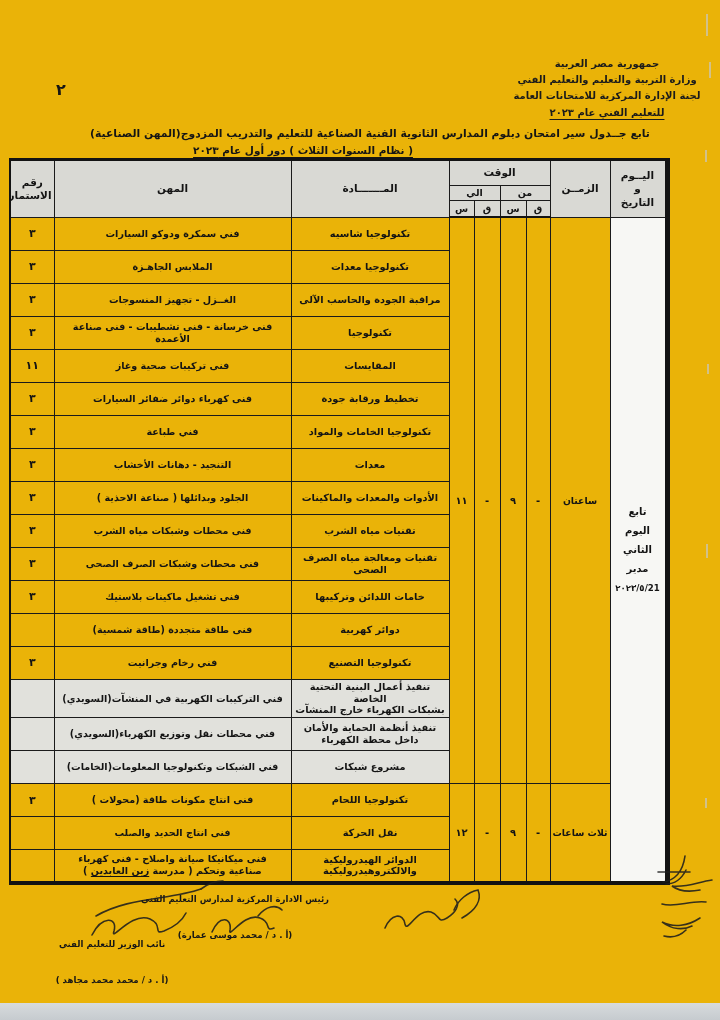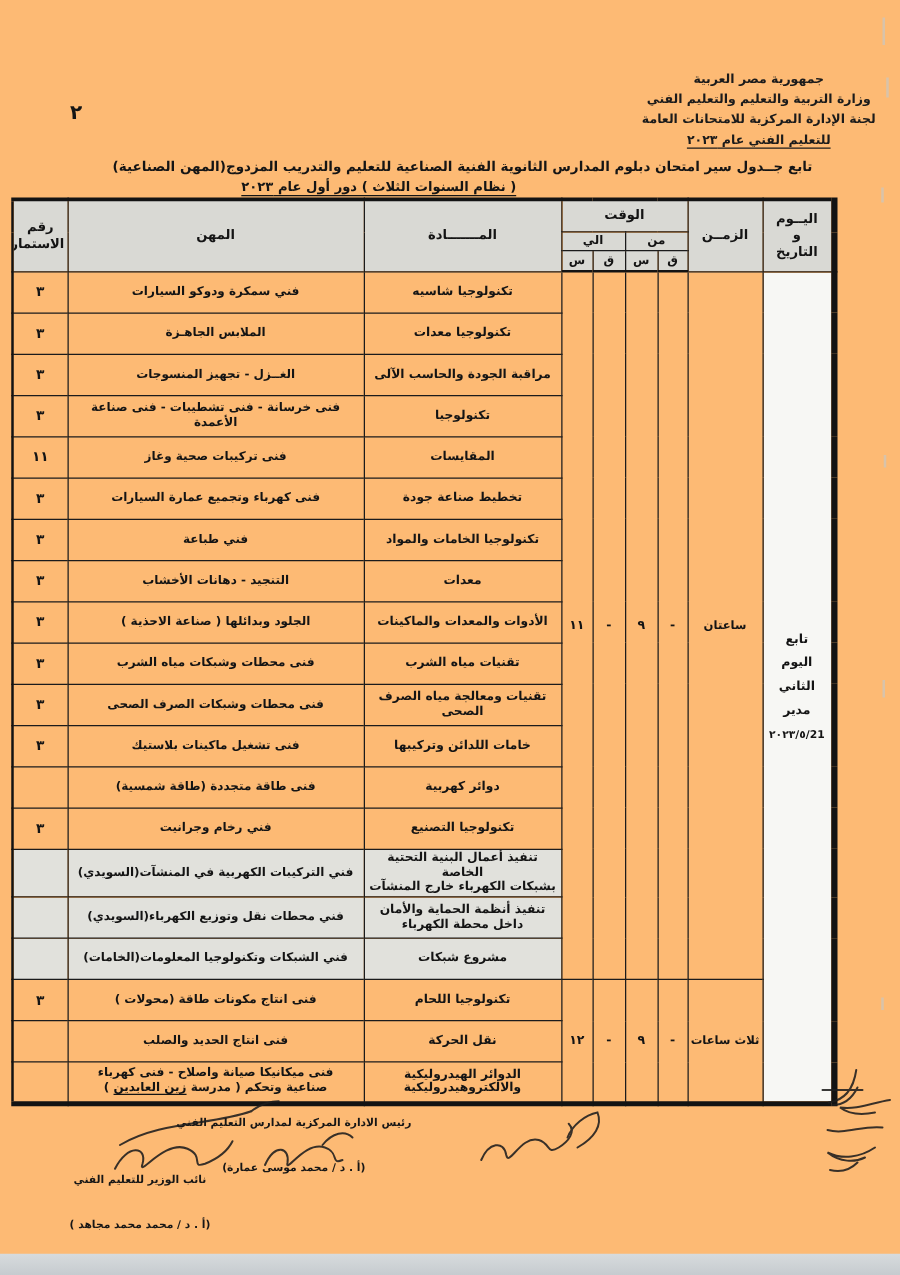--- a/index.html
+++ b/index.html
@@ -1,18 +1,18 @@
 <!DOCTYPE html>
 <html lang="ar" dir="rtl"><head>
 <meta charset="utf-8">
 <style>
   html,body{margin:0;padding:0;}
   body{font-family:"DejaVu Sans",sans-serif;background:#9a9a9a;}
   .screen{position:relative;width:720px;height:1020px;overflow:hidden;background:#f7f7f4;margin:0 auto;}
-  .page{position:absolute;inset:0;background:#fdba74;color:#151515;direction:rtl;}
+  .page{position:absolute;inset:0;background:#eab308;color:#151515;direction:rtl;}
 
   
   .letterhead{position:absolute;top:56px;left:497px;width:220px;text-align:center;
     font-size:10px;font-weight:bold;line-height:1.62;color:#1b1b1b;}
   .letterhead .uline{text-decoration:underline;text-underline-offset:3px;}
 
   .page-number{position:absolute;top:80px;left:56px;font-size:16px;font-weight:bold;direction:ltr;}
 
   
   .doc-title-1{position:absolute;top:127px;left:66px;width:608px;text-align:center;
@@ -142,22 +142,22 @@
             <td class="subject">تكنولوجيا</td>
             <td class="profession">فنى خرسانة - فنى تشطيبات - فنى صناعة الأعمدة</td>
             <td class="form-no">٣</td>
           </tr>
           <tr>
             <td class="subject">المقايسات</td>
             <td class="profession">فنى تركيبات صحية وغاز</td>
             <td class="form-no">١١</td>
           </tr>
           <tr>
-            <td class="subject">تخطيط صناعة جودة</td>
-            <td class="profession">فنى كهرباء وتجميع عمارة السيارات</td>
+            <td class="subject">تخطيط ورقابة جودة</td>
+            <td class="profession">فنى كهرباء دوائر ضفائر السيارات</td>
             <td class="form-no">٣</td>
           </tr>
           <tr>
             <td class="subject">تكنولوجيا الخامات والمواد</td>
             <td class="profession">فني طباعة</td>
             <td class="form-no">٣</td>
           </tr>
           <tr>
             <td class="subject">معدات</td>
             <td class="profession">التنجيد - دهانات الأخشاب</td>

